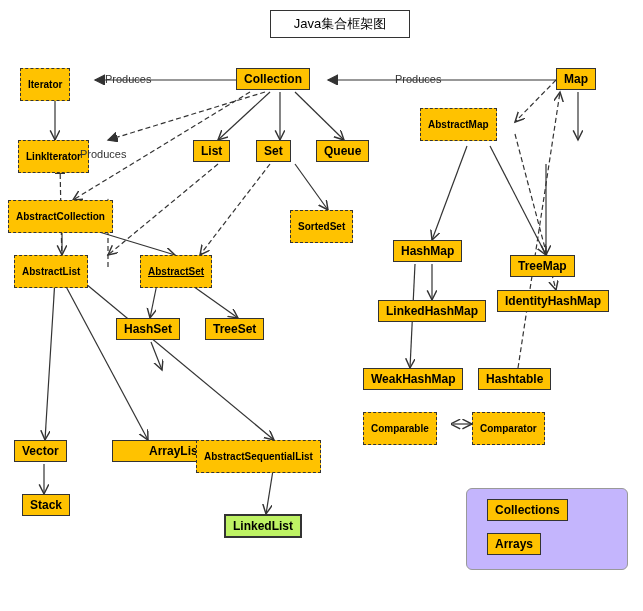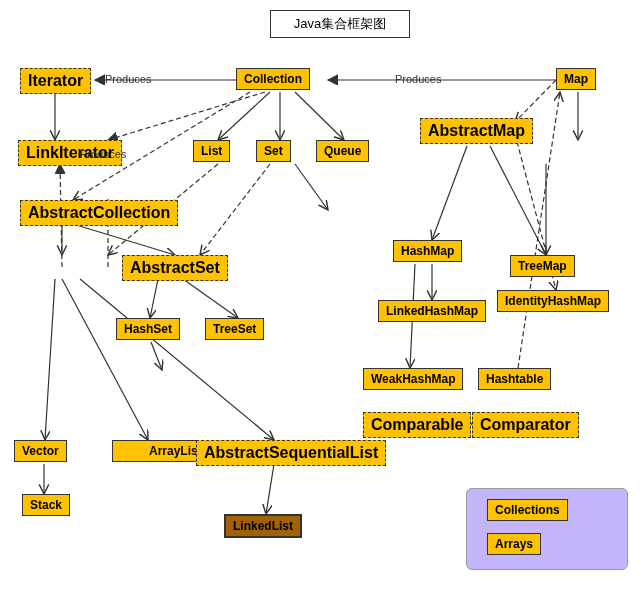--- a/index.html
+++ b/index.html
@@ -24,29 +24,29 @@
       padding: 3px 7px;
       font-size: 12px;
       font-weight: bold;
       text-align: center;
       white-space: nowrap;
     }
     .node-dashed {
       position: absolute;
       background: #FFC200;
       border: 1.5px dashed #333;
-      padding: 3px 7px;
-      font-size: 16px;
+      padding: 10px 7px;
+      font-size: 10px;
       font-weight: bold;
       text-align: center;
       white-space: nowrap;
     }
     .node-white {
       position: absolute;
-      background: #a16207;
+      background: #bef264;
       border: 1.5px solid #333;
       padding: 3px 7px;
       font-size: 12px;
       font-weight: bold;
       text-align: center;
       white-space: nowrap;
     }
     .node-title {
       position: absolute;
       background: #fff;
@@ -224,28 +224,30 @@
   <div class="node-dashed" style="left:18px; top:140px;">LinkIterator</div>
 
   <div class="label-text" style="left:80px; top:148px;">Produces</div>
 
   <div class="node" style="left:193px; top:140px;">List</div>
 
   <div class="node" style="left:256px; top:140px;">Set</div>
 
   <div class="node" style="left:316px; top:140px;text-align:right;">Queue</div>
 
-  <div class="node-dashed" style="left:420px; top:118px;">AbstractMap</div>
-
-
-  <div class="node-dashed" style="left:20px; top:200px;">AbstractCollection</div>
-
-
-
-  <div class="node-dashed" style="left:122px; top:255px;">AbstractSet</div>
+  <div class="node-dashed" style="left:420px; top:108px;">AbstractMap</div>
+
+
+  <div class="node-dashed" style="left:8px; top:200px;">AbstractCollection</div>
+
+  <div class="node-dashed" style="left:290px; top:210px;">SortedSet</div>
+
+  <div class="node-dashed" style="left:14px; top:255px;">AbstractList</div>
+
+  <div class="node-dashed" style="left:140px; top:255px;text-decoration:underline;">AbstractSet</div>
 
   <div class="node" style="left:393px; top:240px;">HashMap</div>
 
   <div class="node" style="left:510px; top:255px;">TreeMap</div>
 
   <div class="node" style="left:497px; top:290px;">IdentityHashMap</div>
 
   <div class="node" style="left:116px; top:318px;">HashSet</div>
 
   <div class="node" style="left:205px; top:318px;">TreeSet</div>

